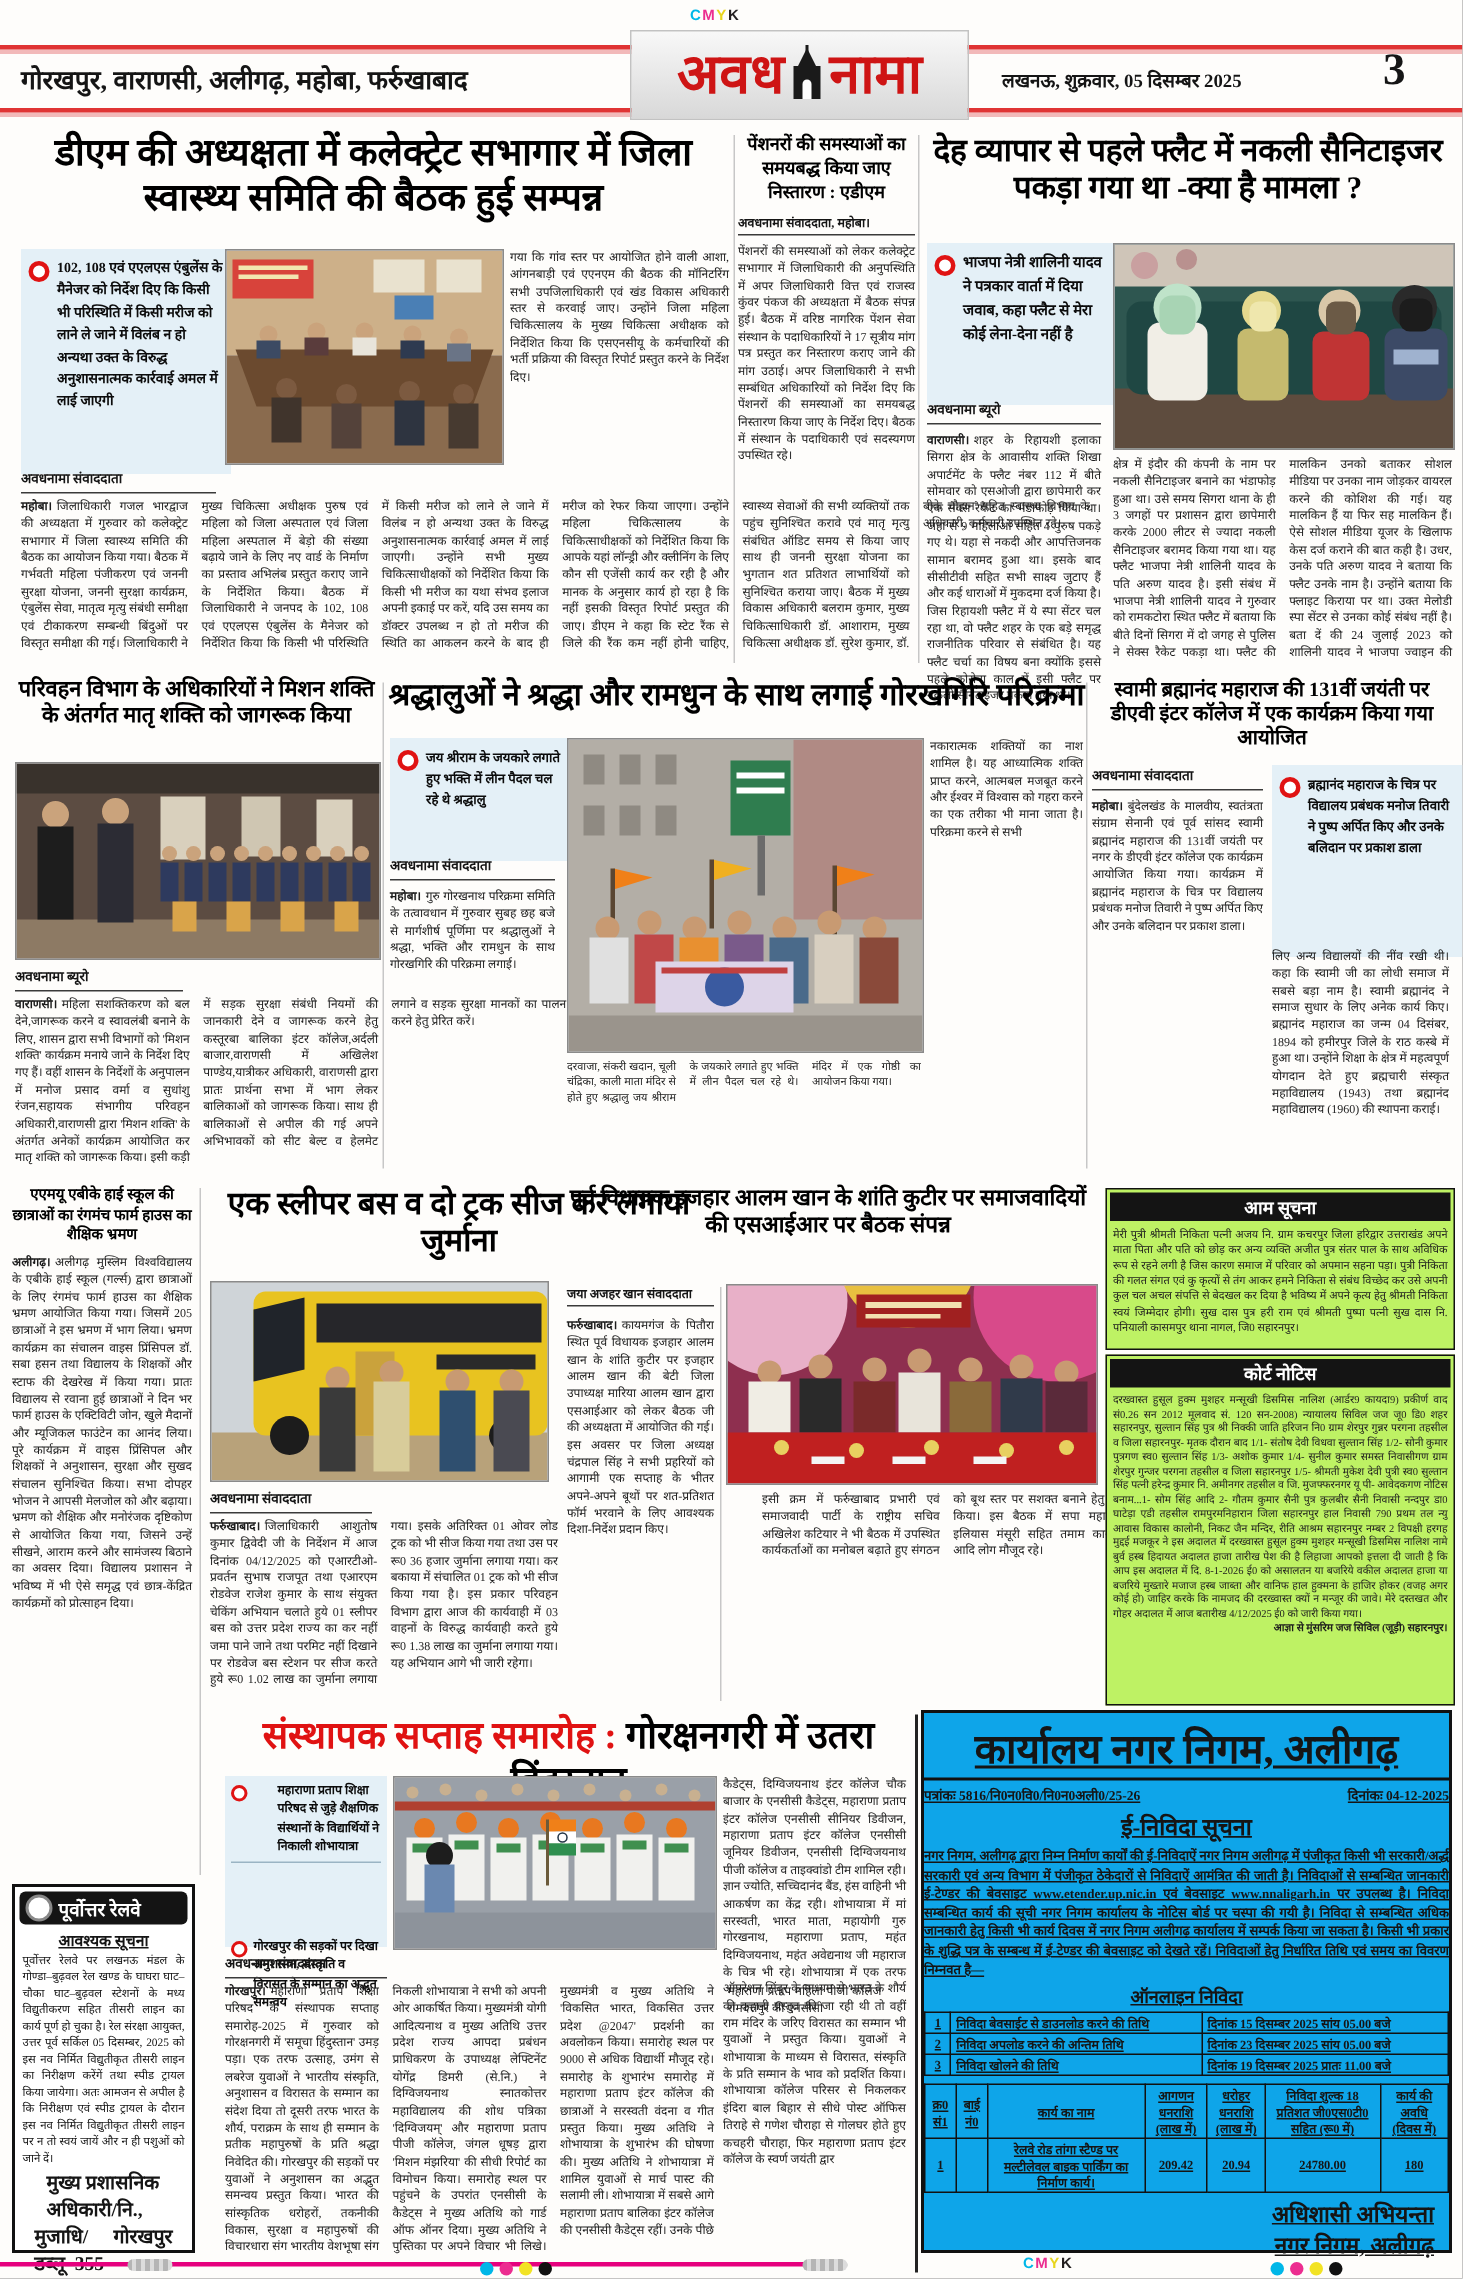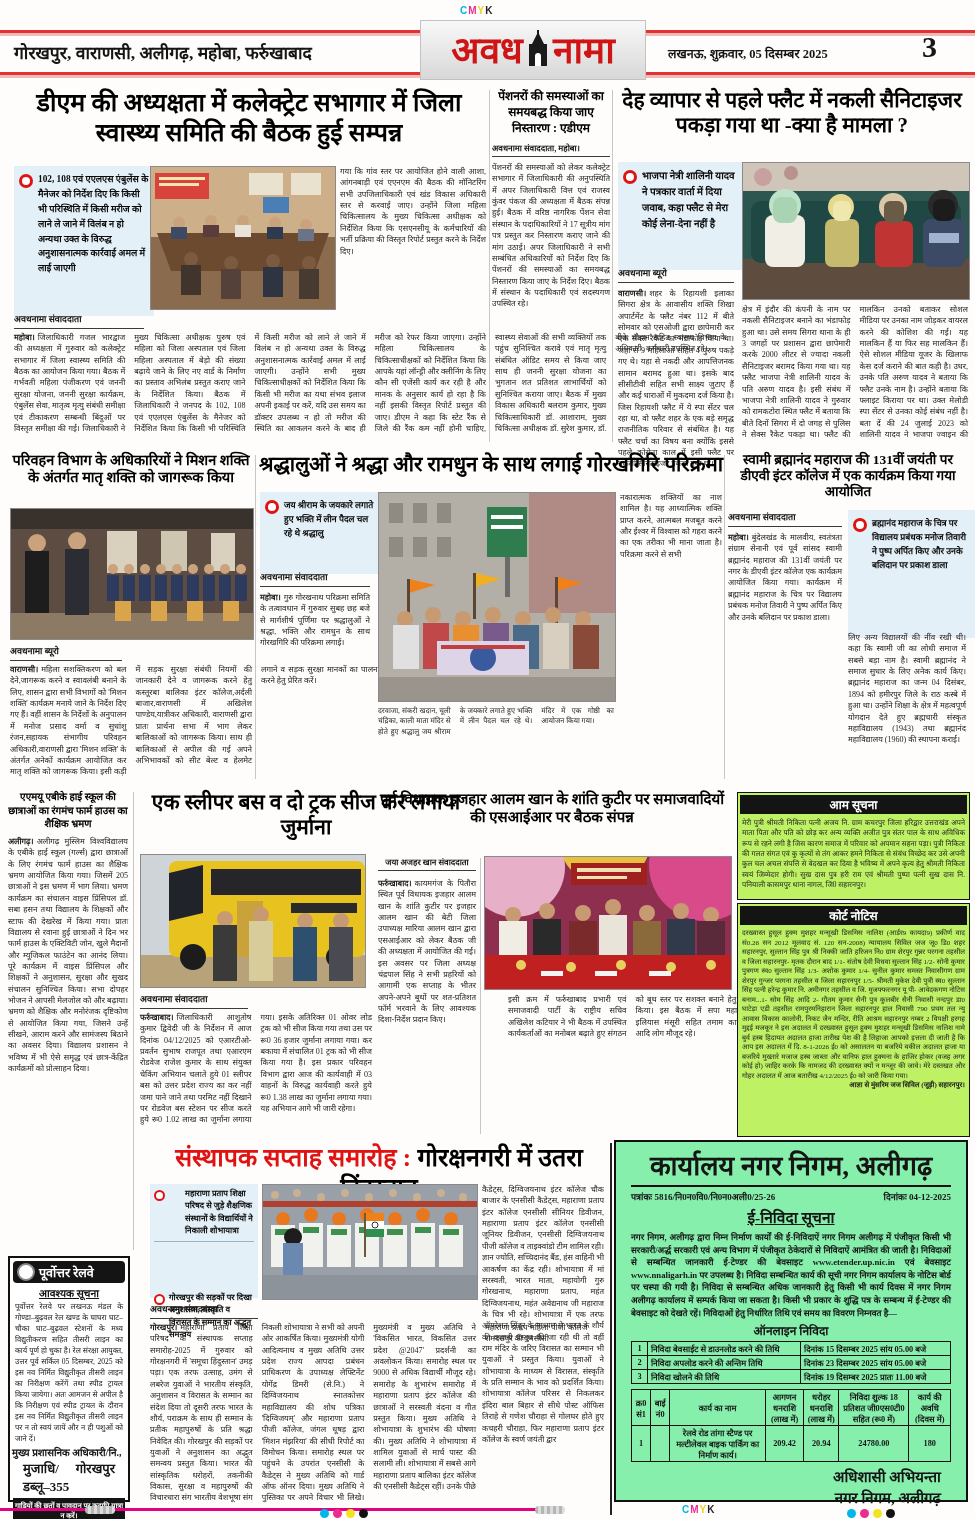--- a/index.html
+++ b/index.html
@@ -24,21 +24,21 @@
   .cities{font-weight:800;font-size:17.5px;font-family:"Liberation Serif",serif;}
   .logo{display:flex;align-items:center;justify-content:center;gap:3px;
         background:linear-gradient(#f8f8f8,#d8d8d8);border:1px solid #c2c2c2;}
   .logo-txt{color:#ce1414;font-size:37px;font-weight:800;line-height:1;}
   .mast-date{font-weight:700;font-size:12.5px;}
   .pagenum{font-size:30px;font-weight:700;}
   .noticebox{border:1.6px solid #111;background:#bef264;}
   .noticebox .nb-head{background:#141414;color:#fff;text-align:center;font-weight:800;
         font-size:12px;padding:1px 0;margin:2px;}
   .noticebox .nb-body{padding:2px 4px;font-weight:400;}
-  .tenderbox{border:2.5px solid #111;background:#86efac;padding:4px 15px;font-family:"Liberation Serif",serif;}
+  .tenderbox{border:2.5px solid #111;background:#0ea5e9;padding:4px 0;font-family:"Liberation Serif",serif;text-decoration:underline;}
   .t-org{font-size:27px;font-weight:800;text-align:center;border-bottom:2px solid #111;padding-bottom:2px;}
   .t-refrow{display:flex;justify-content:space-between;font-size:9px;font-weight:700;margin-top:3px;}
   .t-title{text-align:center;font-size:15.5px;font-weight:800;text-decoration:underline;margin:3px 0;}
   .t-para{font-size:8.7px;font-weight:700;line-height:1.45;text-align:justify;}
   .t-online{text-align:center;font-size:12px;font-weight:800;margin:3px 0 2px;}
   table.ttab{border-collapse:collapse;width:100%;}
   table.ttab td,table.ttab th{border:1.3px solid #111;font-size:8.3px;font-weight:700;
         padding:1px 3px;text-align:center;vertical-align:middle;}
   table.ttab td.lbl{text-align:left;}
   .t-sign{text-align:right;font-size:15px;font-weight:800;line-height:1.35;margin:5px 10px 0 0;}
@@ -331,21 +331,21 @@
     </svg>
   </div>
   <div class="abs" style="left:140px;top:992px;width:108px;">
     <span class="byline">अवधनामा संवाददाता</span>
   </div>
   <div class="abs jtext cols2" style="left:140px;top:1012px;width:232px;height:124px;">
     <span class="dateline">फर्रुखाबाद।</span><span>जिलाधिकारी आशुतोष कुमार द्विवेदी जी के निर्देशन में आज दिनांक 04/12/2025 को एआरटीओ-प्रवर्तन सुभाष राजपूत तथा एआरएम रोडवेज राजेश कुमार के साथ संयुक्त चेकिंग अभियान चलाते हुये 01 स्लीपर बस को उत्तर प्रदेश राज्य का कर नहीं जमा पाने जाने तथा परमिट नहीं दिखाने पर रोडवेज बस स्टेशन पर सीज करते हुये रू0 1.02 लाख का जुर्माना लगाया गया। इसके अतिरिक्त 01 ओवर लोड ट्रक को भी सीज किया गया तथा उस पर रू0 36 हजार जुर्माना लगाया गया। कर बकाया में संचालित 01 ट्रक को भी सीज किया गया है। इस प्रकार परिवहन विभाग द्वारा आज की कार्यवाही में 03 वाहनों के विरुद्ध कार्यवाही करते हुये रू0 1.38 लाख का जुर्माना लगाया गया। यह अभियान आगे भी जारी रहेगा।</span>
   </div>
 
   <div class="abs headline" style="left:378px;top:790px;width:348px;font-size:15px;">पूर्व विधायक इजहार आलम खान के शांति कुटीर पर समाजवादियों की एसआईआर पर बैठक संपन्न</div>
-  <div class="abs" style="left:378px;top:856px;width:98px;text-align:center;">
+  <div class="abs" style="left:378px;top:856px;width:98px;">
     <span class="byline" style="font-size:8.3px;">जया अजहर खान संवाददाता</span>
   </div>
   <div class="abs jtext" style="left:378px;top:878px;width:98px;height:258px;">
     <span class="dateline">फर्रुखाबाद।</span><span>कायमगंज के पितौरा स्थित पूर्व विधायक इजहार आलम खान के शांति कुटीर पर इजहार आलम खान की बेटी जिला उपाध्यक्ष मारिया आलम खान द्वारा एसआईआर को लेकर बैठक जी की अध्यक्षता में आयोजित की गई। इस अवसर पर जिला अध्यक्ष चंद्रपाल सिंह ने सभी प्रहरियों को आगामी एक सप्ताह के भीतर अपने-अपने बूथों पर शत-प्रतिशत फॉर्म भरवाने के लिए आवश्यक दिशा-निर्देश प्रदान किए।</span>
   </div>
   <div class="abs photo" style="left:484px;top:856px;width:246px;height:132px;">
     <svg viewBox="0 0 246 132" preserveAspectRatio="none">
       <rect width="246" height="132" fill="#8e2f4f"></rect>
       <circle cx="30" cy="10" r="50" fill="#e8b0c8"></circle>
         <circle cx="220" cy="8" r="56" fill="#d84a8a"></circle>
@@ -474,21 +474,21 @@
   </div>
   <div class="abs jtext" style="left:482px;top:1184px;width:122px;height:330px;">कैडेट्स, दिग्विजयनाथ इंटर कॉलेज चौक बाजार के एनसीसी कैडेट्स, महाराणा प्रताप इंटर कॉलेज एनसीसी सीनियर डिवीजन, महाराणा प्रताप इंटर कॉलेज एनसीसी जूनियर डिवीजन, एनसीसी दिग्विजयनाथ पीजी कॉलेज व ताइक्वांडो टीम शामिल रही। ज्ञान ज्योति, सच्चिदानंद बैंड, हंस वाहिनी भी आकर्षण का केंद्र रही। शोभायात्रा में मां सरस्वती, भारत माता, महायोगी गुरु गोरखनाथ, महाराणा प्रताप, महंत दिग्विजयनाथ, महंत अवेद्यनाथ जी महाराज के चित्र भी रहे। शोभायात्रा में एक तरफ ऑपरेशन सिंदूर के माध्यम से भारत के शौर्य की कहानी प्रस्तुत की जा रही थी तो वहीं राम मंदिर के जरिए विरासत का सम्मान भी युवाओं ने प्रस्तुत किया। युवाओं ने शोभायात्रा के माध्यम से विरासत, संस्कृति के प्रति सम्मान के भाव को प्रदर्शित किया। शोभायात्रा कॉलेज परिसर से निकलकर इंदिरा बाल बिहार से सीधे पोस्ट ऑफिस तिराहे से गणेश चौराहा से गोलघर होते हुए कचहरी चौराहा, फिर महाराणा प्रताप इंटर कॉलेज के स्वर्ण जयंती द्वार</div>
 
   <div class="abs railbox" style="left:8px;top:1256px;width:122px;height:246px;box-sizing:border-box;">
     <div class="rail-head">
       <span style="flex:none;width:14px;height:14px;border-radius:50%;background:#fff;display:inline-block;border:2px solid #888;"></span>
       <span>पूर्वोत्तर रेलवे</span>
     </div>
     <div class="rail-sub">आवश्यक सूचना</div>
     <div class="rail-body">पूर्वोत्तर रेलवे पर लखनऊ मंडल के गोण्डा–बुढ़वल रेल खण्ड के घाघरा घाट–चौका घाट–बुढ़वल स्टेशनों के मध्य विद्युतीकरण सहित तीसरी लाइन का कार्य पूर्ण हो चुका है। रेल संरक्षा आयुक्त, उत्तर पूर्व सर्किल 05 दिसम्बर, 2025 को इस नव निर्मित विद्युतीकृत तीसरी लाइन का निरीक्षण करेंगें तथा स्पीड ट्रायल किया जायेगा। अतः आमजन से अपील है कि निरीक्षण एवं स्पीड ट्रायल के दौरान इस नव निर्मित विद्युतीकृत तीसरी लाइन पर न तो स्वयं जायें और न ही पशुओं को जाने दें।</div>
-    <div style="padding:0 2px;font-size:10px;font-weight:700;">मुख्य प्रशासनिक अधिकारी/नि.,</div>
+    <div style="padding:0 21px;font-size:13px;font-weight:700;">मुख्य प्रशासनिक अधिकारी/नि.,</div>
     <div class="rail-sign">
       <span>मुजाधि/डब्लू–355</span>
       <span>गोरखपुर</span>
     </div>
     <div class="rail-foot">गाड़ियों की छतों व पावदान पर कदापि यात्रा न करें।</div>
   </div>
 
   <div class="abs tenderbox" style="left:614px;top:1140px;width:354px;height:362px;box-sizing:border-box;">
     <div class="t-org">कार्यालय नगर निगम, अलीगढ़</div>
     <div class="t-refrow">

